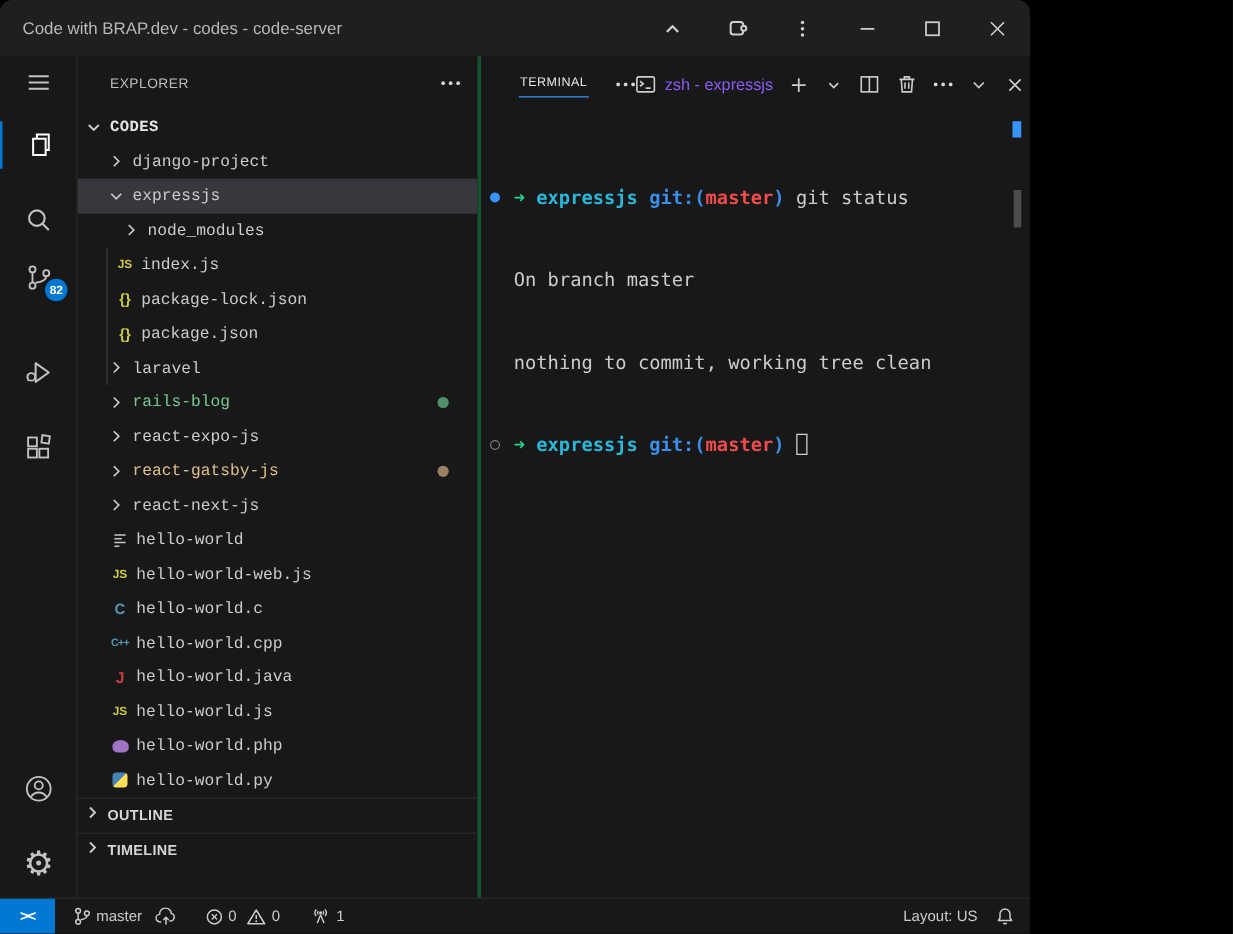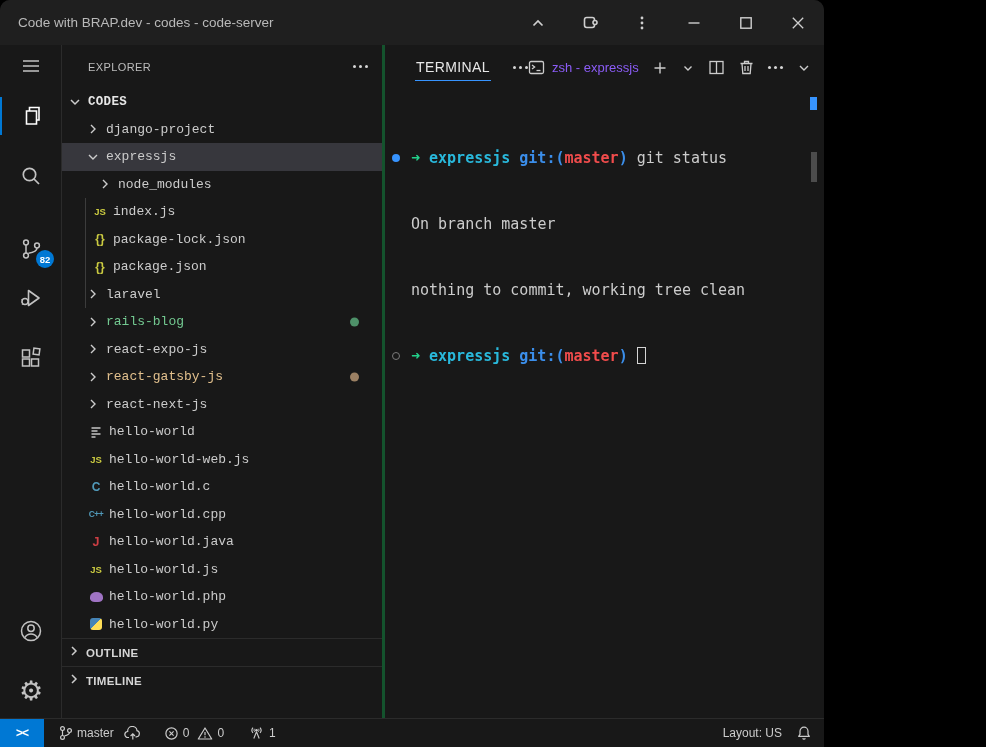--- a/index.html
+++ b/index.html
@@ -53,21 +53,21 @@
   .badge-cpp  { color:#519aba; font-weight:700; font-size:8.5px; letter-spacing:-.5px; }
   .badge-java { color:#cc3e44; font-weight:700; font-size:12.5px; }
   .icon-php { width:13px; height:10px; background:#a074c4; border-radius:55% 55% 40% 40%; }
   .icon-py { width:12px; height:12px; border-radius:3px; background:linear-gradient(135deg,#4584b6 0 50%,#ffde57 50% 100%); }
   .sb-section { height:28px; border-top:1px solid #2b2b2b; display:flex; align-items:center; padding-left:4px; }
   .sb-section .lbl { font-weight:700; font-size:11.5px; color:#d6d6d6; margin-left:4px; letter-spacing:.3px; }
   
   .panel { position:relative; flex:1; background:#181818; overflow:hidden; }
   .panel-header { height:45px; display:flex; align-items:center; padding:0 14px 0 30px; }
   .term-tab { display:flex; align-items:center; height:100%; }
-  .term-tab .tab-lbl { font-size:14px; letter-spacing:.4px; color:#e7e7e7; padding:4px 1px 5px; border-bottom:1px solid #3794ff; }
+  .term-tab .tab-lbl { font-size:10px; letter-spacing:.4px; color:#e7e7e7; padding:4px 1px 5px; border-bottom:1px solid #3794ff; }
   .panel-more { margin-left:22px; }
   .panel-actions { margin-left:auto; display:flex; align-items:center; gap:13px; color:#cccccc; }
   .shell-select { display:flex; align-items:center; gap:7px; }
   .shell-lbl { font-size:13px; color:#8b5cf6; white-space:nowrap; }
   .pa-btn { display:flex; align-items:center; justify-content:center; color:#cccccc; }
   .term-body { position:absolute; left:0; right:14px; top:58px; font-family:"DejaVu Sans Mono","DejaVu Sans",monospace; font-size:15px; line-height:22px; color:#cccccc; padding-left:26px; white-space:pre; }
   .tline { position:relative; }
   .deco { position:absolute; left:-19px; top:50%; width:8px; height:8px; border-radius:50%; transform:translateY(-50%); }
   .deco.full { background:#3794ff; }
   .deco.empty { border:1px solid #7a7a7a; }
@@ -160,21 +160,21 @@
           </span>
       </div>
       <div class="act-item" style="top:109px">
         <span>
             <svg class="ic" width="26" height="26" viewBox="0 0 26 26">
               <circle cx="11.5" cy="11.5" r="6.2" fill="none" stroke="currentColor" stroke-width="1.7"></circle>
               <path d="M16 16l5 5" stroke="currentColor" stroke-width="1.7"></path>
             </svg>
           </span>
       </div>
-      <div class="act-item" style="top:182px">
+      <div class="act-item" style="top:155px">
         <span>
             <svg class="ic" width="26" height="26" viewBox="0 0 26 26">
               <circle cx="8" cy="6.5" r="2.4" fill="none" stroke="currentColor" stroke-width="1.5"></circle>
               <circle cx="8" cy="19.5" r="2.4" fill="none" stroke="currentColor" stroke-width="1.5"></circle>
               <circle cx="19" cy="9.5" r="2.4" fill="none" stroke="currentColor" stroke-width="1.5"></circle>
               <path d="M8 9v8" stroke="currentColor" stroke-width="1.5"></path>
               <path d="M19 12c0 3.2-4 4.6-8.5 5.2" fill="none" stroke="currentColor" stroke-width="1.5"></path>
             </svg>
           </span>
         <span class="act-badge">82</span>

